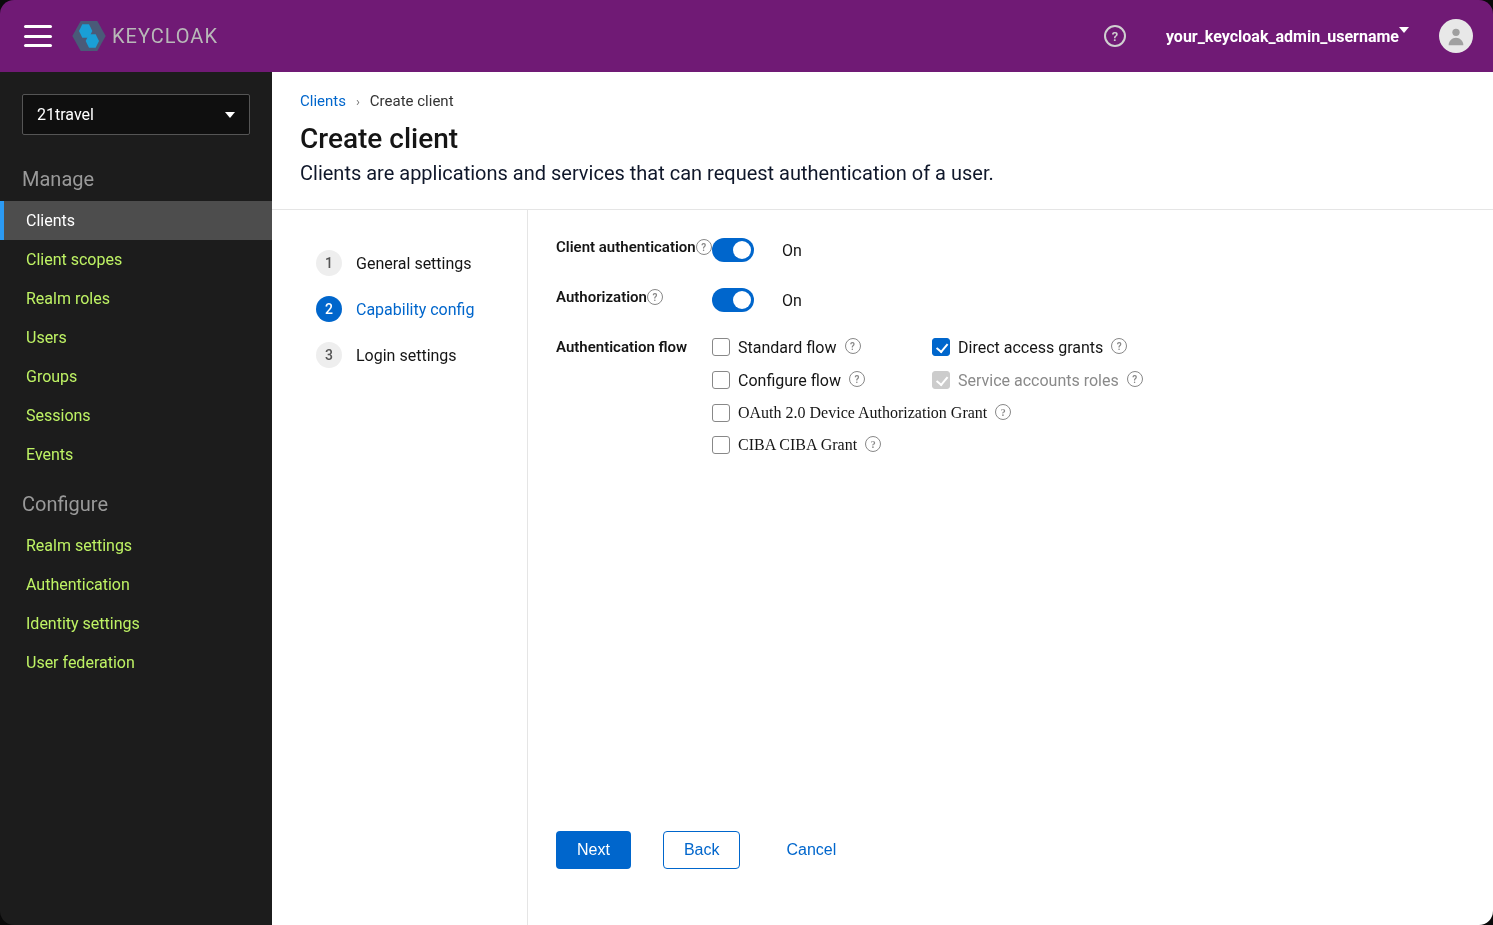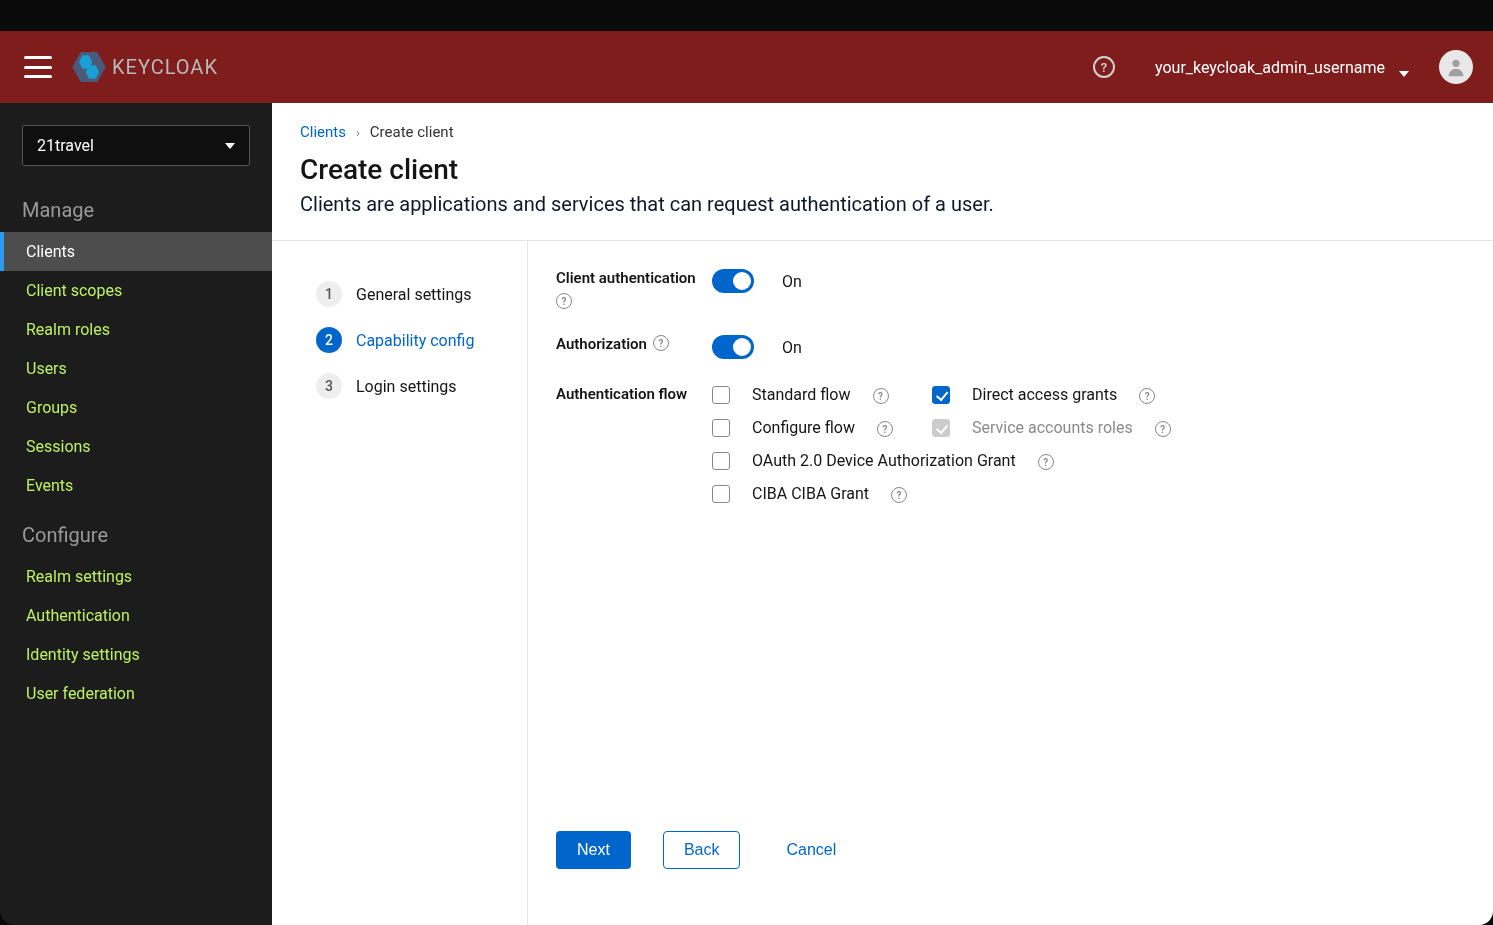--- a/index.html
+++ b/index.html
@@ -1,28 +1,28 @@
 <!DOCTYPE html>
 <html><head>
 <meta charset="utf-8">
 <style>
 * { box-sizing: border-box; margin: 0; padding: 0; }
 body { font-family: -apple-system, BlinkMacSystemFont, "Segoe UI", Roboto, Helvetica, Arial, sans-serif; background: #0a0a0a; color: #fff; overflow: hidden; }
 .app { width: 1493px; height: 925px; display: flex; flex-direction: column; background: #0a0a0a; border-radius: 14px; overflow: hidden; }
 
 
-.header { height: 72px; background: #7f1d1d; display: flex; align-items: center; padding: 0 20px 0 24px; margin-top: 31px; }
+.header { height: 72px; background: #701a75; display: flex; align-items: center; padding: 0 20px 0 24px; }
 .hamburger { width: 28px; height: 22px; display: flex; flex-direction: column; justify-content: space-between; cursor: pointer; margin-right: 20px; }
 .hamburger span { height: 3px; background: #fff; border-radius: 2px; }
 .logo { display: flex; align-items: center; gap: 6px; }
 .logo-mark { width: 34px; height: 30px; }
 .logo-text { font-size: 20px; font-weight: 400; letter-spacing: 1px; color: #b8b8b8; }
 .hdr-spacer { flex: 1; }
 .hdr-help { width: 22px; height: 22px; border: 2px solid #d0d0d0; border-radius: 50%; display:flex; align-items:center; justify-content:center; font-size:13px; color:#d0d0d0; margin-right: 40px; cursor:pointer; font-weight:600;}
-.hdr-user { display: flex; align-items: flex-end; gap: 14px; color: #fff; font-size: 16px; cursor: pointer; margin-right: 30px; }
+.hdr-user { display: flex; align-items: flex-start; color: #fff; font-size: 16px; cursor: pointer; margin-right: 30px; font-weight: bold; }
 .hdr-user .caret { width:0; height:0; border-left:5px solid transparent; border-right:5px solid transparent; border-top:6px solid #fff; }
 .avatar { width: 34px; height: 34px; border-radius: 50%; background: #e8e8e8; display:flex; align-items:center; justify-content:center; }
 .avatar svg { width: 22px; height: 22px; fill: #a0a0a0; }
 
 
 .body { flex: 1; display: flex; min-height: 0; }
 .sidebar { width: 272px; background: #1c1c1c; padding-top: 18px; display:flex; flex-direction:column; }
 .realm-select { margin: 4px 22px 14px 22px; border: 1px solid #555; background: #0f0f0f; color: #fff; padding: 10px 14px; font-size: 16px; display:flex; align-items:center; justify-content:space-between; cursor:pointer; border-radius:2px; }
 .realm-select .caret { width:0;height:0;border-left:5px solid transparent;border-right:5px solid transparent;border-top:6px solid #fff; }
 .nav-group-label { font-size: 20px; color: #999; padding: 18px 22px 10px 22px; }
@@ -41,32 +41,32 @@
 .content { flex:1; display:flex; min-height:0; }
 .wizard-nav { width: 236px; padding: 30px 0 0 24px; border-right: 1px solid #e5e5e5; margin-left: 20px; }
 .wiz-step { display:flex; align-items:center; gap:14px; padding: 10px 0; cursor:pointer; }
 .wiz-num { width:26px; height:26px; border-radius:50%; background:#eee; color:#555; display:flex; align-items:center; justify-content:center; font-size:14px; font-weight:500; }
 .wiz-step.active .wiz-num { background:#0066cc; color:#fff; }
 .wiz-label { font-size:16px; color:#151515; }
 .wiz-step.active .wiz-label { color:#0066cc; }
 
 .form-area { flex:1; padding: 28px 40px 0 28px; display:flex; flex-direction:column; position:relative; }
 .form-row { display:flex; margin-bottom: 26px; align-items:flex-start; }
-.form-label { width: 156px; font-size:15px; font-weight:600; color:#151515; display:flex; align-items:flex-start; flex-wrap:wrap; gap:6px; }
+.form-label { width: 156px; font-size:15px; font-weight:600; color:#151515; display:flex; align-items:center; flex-wrap:wrap; }
 .form-control { display:flex; align-items:center; gap:28px; }
 
 .help-icon { width:16px;height:16px;border:1.5px solid #888;border-radius:50%;display:inline-flex;align-items:center;justify-content:center;font-size:10px;color:#888;font-weight:600; cursor:help;}
 
 .switch { width:42px; height:24px; border-radius:14px; background:#0066cc; position:relative; cursor:pointer; }
 .switch::after { content:""; position:absolute; right:3px; top:3px; width:18px; height:18px; background:#fff; border-radius:50%; }
 .switch-label { font-size:16px; color:#151515; }
 
 .checks-grid { display:grid; grid-template-columns: 220px 260px; row-gap: 14px; column-gap: 0; }
-.check-item { display:flex; align-items:flex-end; gap:22px; font-size:16px; color:#151515; }
-.check-item.wide { grid-column: 1 / span 2; }
+.check-item { display:flex; align-items:flex-start; gap:8px; font-size:16px; color:#151515; }
+.check-item.wide { grid-column: 1 / span 2; font-family: Liberation Serif, serif; }
 .check-item.disabled { color:#8a8a8a; }
 .checkbox { width:18px; height:18px; border:1.5px solid #888; border-radius:3px; background:#fff; display:inline-flex; align-items:center; justify-content:center; cursor:pointer; flex-shrink:0; }
 .checkbox.checked { background:#0066cc; border-color:#0066cc; }
 .checkbox.checked::after { content:""; width:5px; height:9px; border:solid #fff; border-width:0 2px 2px 0; transform: rotate(40deg) translateY(-1px); }
 .checkbox.disabled { background:#ededed; border-color:#c9c9c9; cursor:not-allowed; }
 .checkbox.disabled.checked { background:#ccc; border-color:#ccc; }
 .checkbox.disabled.checked::after { content:""; width:5px; height:9px; border:solid #fff; border-width:0 2px 2px 0; transform: rotate(40deg) translateY(-1px); }
 
 .footer-actions { margin-top:auto; padding: 20px 0 56px 0; display:flex; gap:32px; align-items:center; }
 .btn { padding: 9px 20px; font-size:16px; border-radius:4px; cursor:pointer; border:1px solid transparent; }

